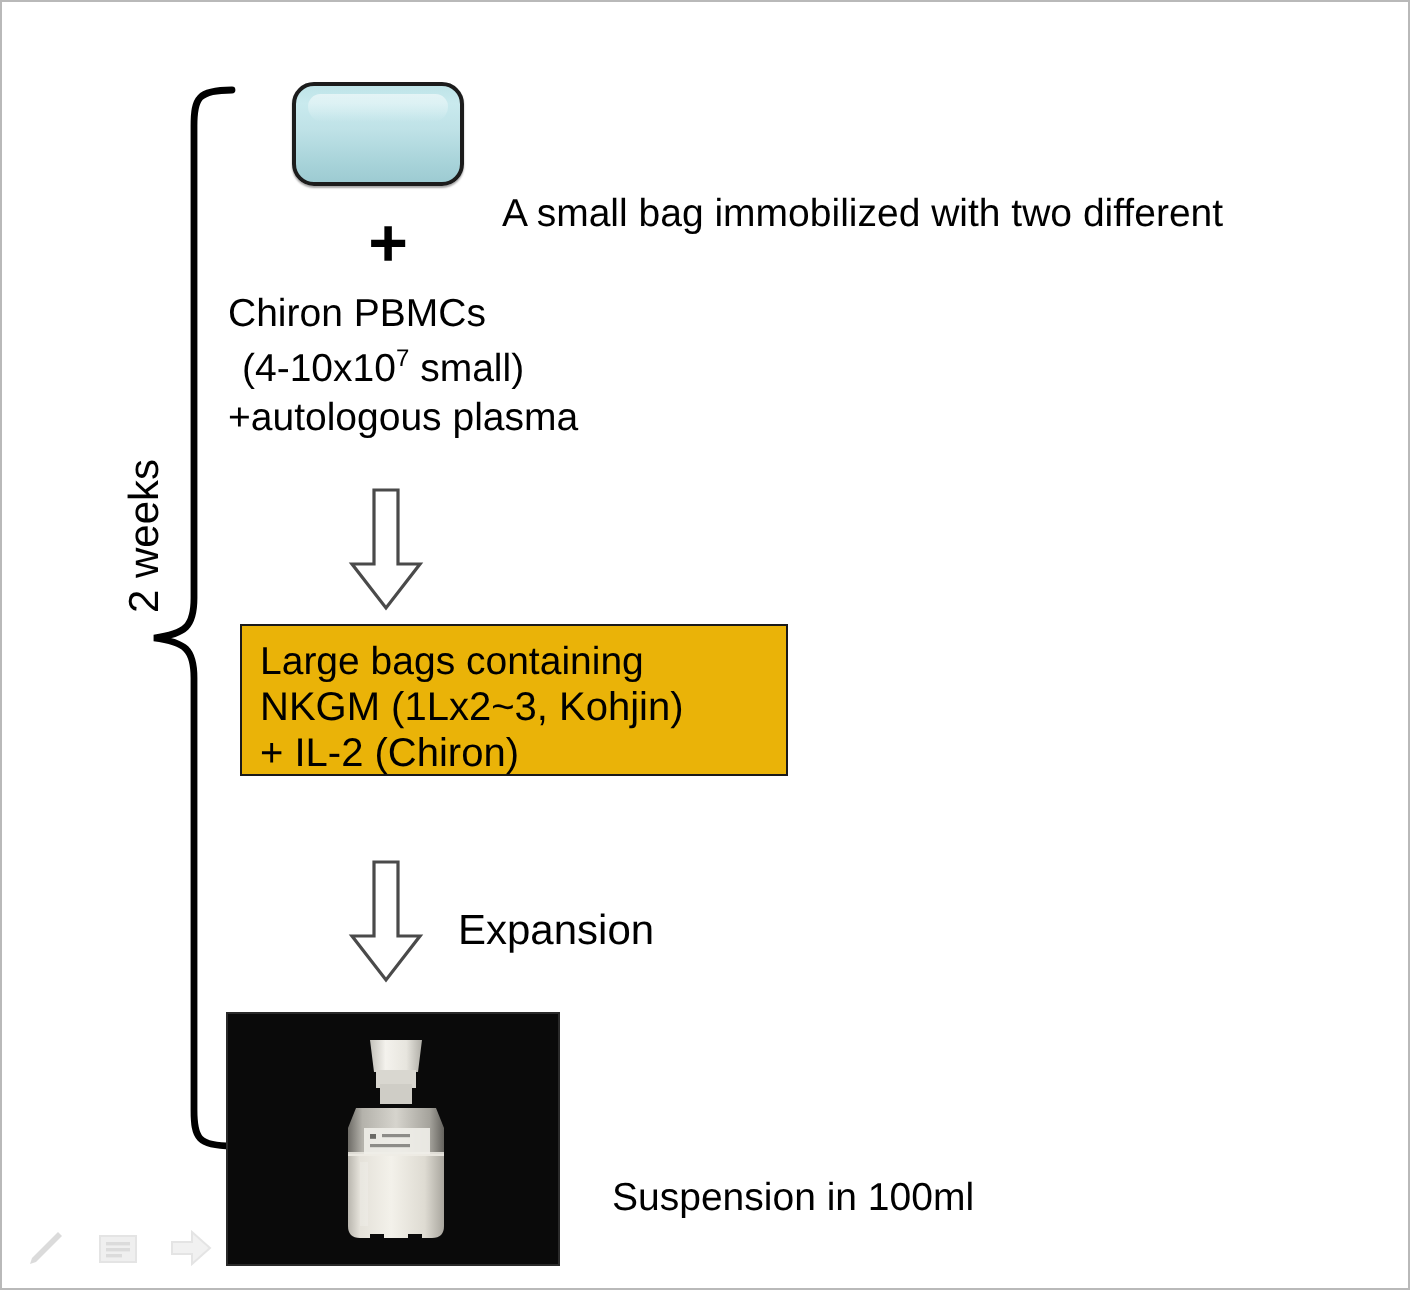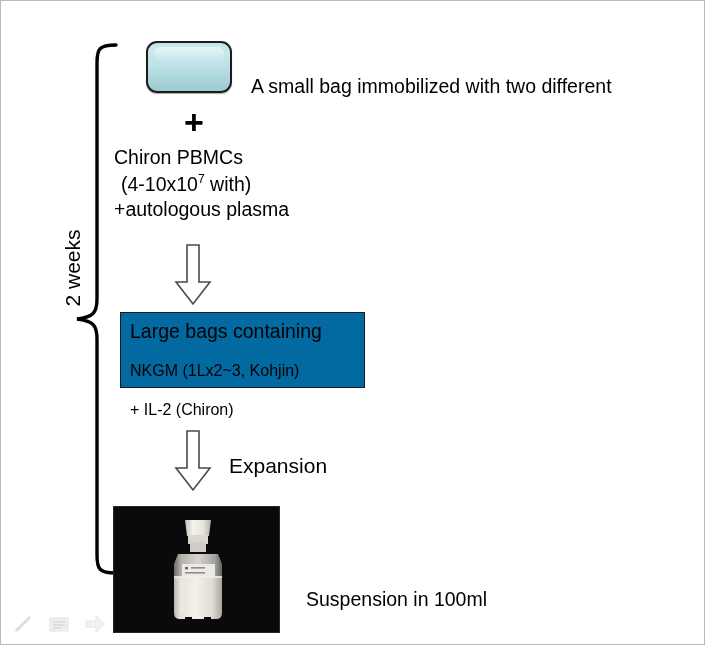--- a/index.html
+++ b/index.html
@@ -44,50 +44,50 @@
     width: 34px; height: 34px;
     font-size: 34px;
     font-weight: bold;
     line-height: 34px;
     text-align: center;
   }
 
   
   .txt { white-space: pre; }
   #bag-caption {
-    left: 250px; top: 23px;
+    left: 250px; top: 44px;
     font-size: 19.5px;
     line-height: 25px;
   }
   #pbmc-line1 { left: 113px; top: 145px; font-size: 19.5px; }
   #pbmc-line2 { left: 120px; top: 171px; font-size: 19.5px; }
   #pbmc-line3 { left: 113px; top: 197px; font-size: 19.5px; text-align: right; }
   #pbmc-line2 sup { font-size: 12px; vertical-align: super; }
 
   #stimulation-label { left: 228px; top: 255px; font-size: 21px; }
   #expansion-label   { left: 228px; top: 441px; font-size: 21px; margin-top: 12px; }
 
   #suspension-caption {
     left: 305px; top: 533px;
     font-size: 19.5px;
     line-height: 26px;
   }
 
   
   #medium-box {
     left: 119px; top: 311px;
-    width: 245px; height: 76px;
+    width: 274px; height: 76px;
     border: 1.6px solid #1a1a1a;
     box-sizing: border-box;
     padding: 6px 0 0 9px;
-    background: #0369a1;
+    background: #eab308;
   }
   #medium-box .l1 { font-size: 19.5px; line-height: 24px; }
   #medium-box .l2,
-  #medium-box .l3 { font-size: 16px; line-height: 23px; margin-top: 16px; }
+  #medium-box .l3 { font-size: 20px; line-height: 23px; }
 
   
   .block-arrow { overflow: visible; }
   #arrow-stimulation { left: 172px; top: 243px; }
   #arrow-expansion   { left: 172px; top: 429px; }
 
   
   #brace { left: 60px; top: 40px; }
   #weeks-label {
     left: 12px; top: 255px;
@@ -129,21 +129,21 @@
 
   <div class="abs" id="small-bag"></div>
 
   <div class="abs txt" id="bag-caption">
     <div>A small bag immobilized with two different</div>
   </div>
 
   <div class="abs" id="plus-sign">+</div>
 
   <div class="abs txt" id="pbmc-line1">Chiron PBMCs</div>
-  <div class="abs txt" id="pbmc-line2"><span>(4-10x10</span><sup>7</sup><span> with)</span></div>
+  <div class="abs txt" id="pbmc-line2"><span>(4-10x10</span><sup>7</sup><span> small)</span></div>
   <div class="abs txt" id="pbmc-line3">+autologous plasma</div>
 
   <svg class="abs block-arrow" id="arrow-stimulation" width="40" height="62" viewBox="0 0 40 62">
     <path d="M14 1 L26 1 L26 38 L37 38 L20 60 L3 38 L14 38 Z" fill="#ffffff" stroke="#4a4a4a" stroke-width="1.6" stroke-linejoin="miter"></path>
   </svg>
 
   <div class="abs" id="medium-box">
     <div class="l1 txt">Large bags containing</div>
     <div class="l2 txt">NKGM (1Lx2~3, Kohjin)</div>
     <div class="l3 txt">+ IL-2 (Chiron)</div>

